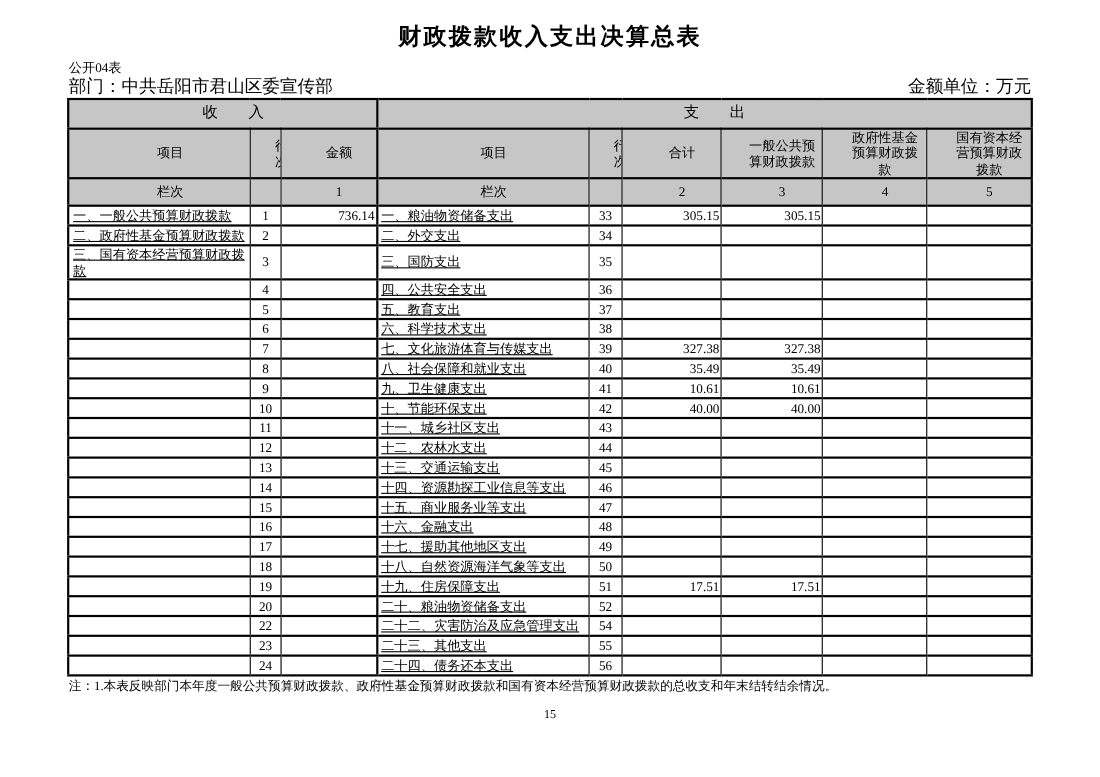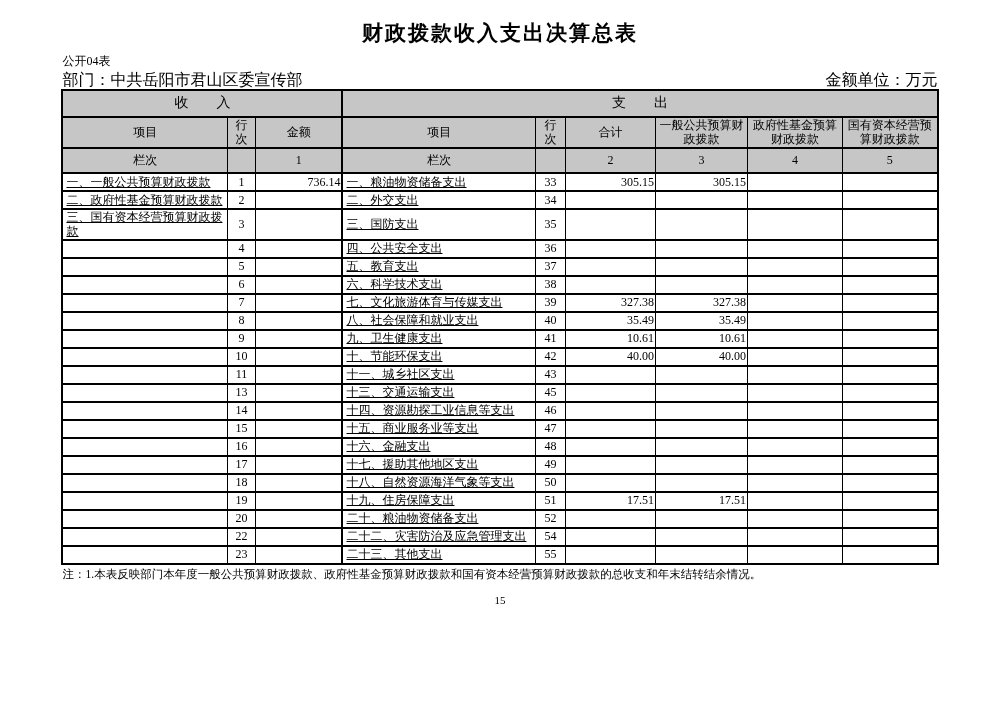--- a/index.html
+++ b/index.html
@@ -56,20 +56,21 @@
     padding: 0 3px;
     vertical-align: middle;
     line-height: 1.2;
     overflow: hidden;
     word-break: break-all;
   }
   table.fiscal thead th,
   table.fiscal thead td {
     background: #c6c6c6;
     text-align: center;
+    padding-left: 22px;
   }
   tr.section-row { height: 27px; }
   tr.section-row th { font-size: 14px; }
   tr.colhead-row { height: 30px; }
   tr.colindex-row { height: 25px; }
   table.fiscal tbody tr { height: 18px; background: #ffffff; }
   .sep { border-left-width: 2px !important; }
   .al-left   { text-align: left; text-decoration: underline; }
   .al-center { text-align: center; }
   .al-right  { text-align: right; padding-right: 1px !important; }
@@ -257,20 +258,31 @@
           <td class="al-right"></td>
           <td class="al-left sep">十一、城乡社区支出</td>
           <td class="al-center">43</td>
           <td class="al-right"></td>
           <td class="al-right"></td>
           <td class="al-right"></td>
           <td class="al-right"></td>
         </tr>
         <tr>
           <td class="al-left"></td>
+          <td class="al-center">12</td>
+          <td class="al-right"></td>
+          <td class="al-left sep">十二、农林水支出</td>
+          <td class="al-center">44</td>
+          <td class="al-right"></td>
+          <td class="al-right"></td>
+          <td class="al-right"></td>
+          <td class="al-right"></td>
+        </tr>
+        <tr>
+          <td class="al-left"></td>
           <td class="al-center">13</td>
           <td class="al-right"></td>
           <td class="al-left sep">十三、交通运输支出</td>
           <td class="al-center">45</td>
           <td class="al-right"></td>
           <td class="al-right"></td>
           <td class="al-right"></td>
           <td class="al-right"></td>
         </tr>
         <tr>
@@ -365,20 +377,31 @@
           <td class="al-left"></td>
           <td class="al-center">23</td>
           <td class="al-right"></td>
           <td class="al-left sep">二十三、其他支出</td>
           <td class="al-center">55</td>
           <td class="al-right"></td>
           <td class="al-right"></td>
           <td class="al-right"></td>
           <td class="al-right"></td>
         </tr>
+        <tr>
+          <td class="al-left"></td>
+          <td class="al-center">24</td>
+          <td class="al-right"></td>
+          <td class="al-left sep">二十四、债务还本支出</td>
+          <td class="al-center">56</td>
+          <td class="al-right"></td>
+          <td class="al-right"></td>
+          <td class="al-right"></td>
+          <td class="al-right"></td>
+        </tr>
       </tbody>
   </table>
 
   <div class="note-line">注：1.本表反映部门本年度一般公共预算财政拨款、政府性基金预算财政拨款和国有资本经营预算财政拨款的总收支和年末结转结余情况。</div>
 
   <div class="page-number">15</div>
 
 </div>
 
 </body></html>

